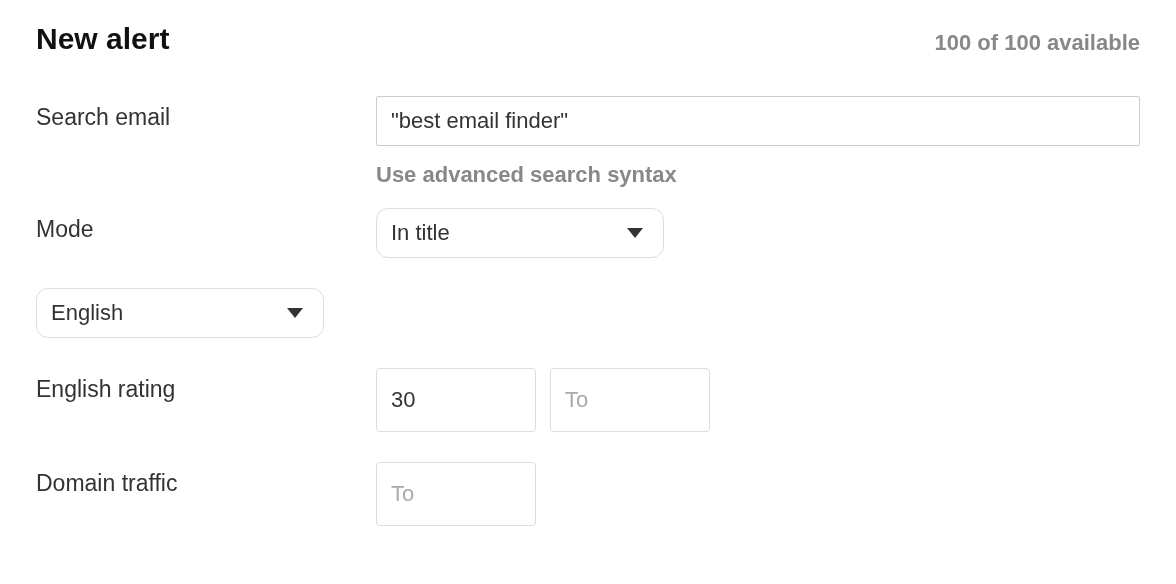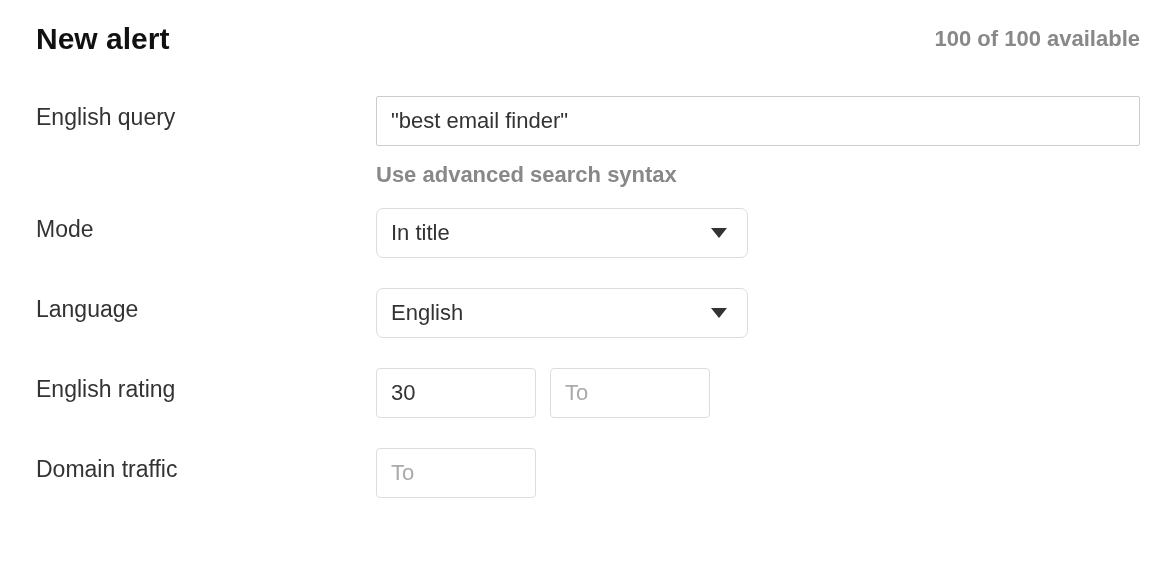--- a/index.html
+++ b/index.html
@@ -10,21 +10,21 @@
     body {
       font-family: -apple-system, BlinkMacSystemFont, "Segoe UI", Helvetica, Arial, sans-serif;
       background: #ffffff;
       padding: 22px 36px;
       width: 1176px;
       color: #333;
     }
     .header-row {
       display: flex;
       justify-content: space-between;
-      align-items: center;
+      align-items: flex-end;
       margin-bottom: 40px;
       gap: 36px;
     }
     .title {
       font-size: 30px;
       font-weight: 700;
       color: #111;
     }
     .counter {
       font-size: 22px;
@@ -63,24 +63,24 @@
       outline: none;
     }
     .help-text {
       font-size: 22px;
       color: #888;
       margin-top: 16px;
       font-weight: bold;
     }
     .select-wrap {
       position: relative;
-      width: 372px;
+      width: 288px;
       height: 50px;
       border: 1px solid #ddd;
-      border-radius: 7px;
+      border-radius: 12px;
       display: flex;
       align-items: center;
       padding: 0 14px;
       cursor: pointer;
       background: #fff;
     }
     .select-value {
       font-size: 22px;
       color: #333;
       flex: 1;
@@ -92,21 +92,21 @@
       border-right: 8px solid transparent;
       border-top: 10px solid #333;
       margin-right: 6px;
     }
     .range-row {
       display: flex;
       gap: 14px;
     }
     .range-input {
       width: 160px;
-      height: 50px;
+      height: 64px;
       border: 1px solid #ddd;
       border-radius: 4px;
       padding: 0 14px;
       font-size: 22px;
       color: #333;
       font-family: inherit;
       outline: none;
     }
     .range-input::placeholder {
       color: #aaa;
@@ -117,39 +117,38 @@
   </style>
 </head>
 <body>
 
 <div class="header-row">
   <h1 class="title">New alert</h1>
   <div class="counter">100 of 100 available</div>
 </div>
 
 <div class="form-row with-help">
-  <div class="label">English query</div>
+  <div class="label">Search email</div>
   <div class="field-col">
     <input type="text" class="text-input" value="&quot;best email finder&quot;" style="">
     <div class="help-text">Use advanced search syntax</div>
   </div>
 </div>
 
 <div class="form-row">
   <div class="label">Mode</div>
   <div class="field-col">
     <div class="select-wrap">
       <span class="select-value">In title</span>
       <span class="caret"></span>
     </div>
   </div>
 </div>
 
 <div class="form-row">
-  <div class="label">Language</div>
   <div class="field-col">
     <div class="select-wrap">
       <span class="select-value">English</span>
       <span class="caret"></span>
     </div>
   </div>
 </div>
 
 <div class="form-row">
   <div class="label">English rating</div>

